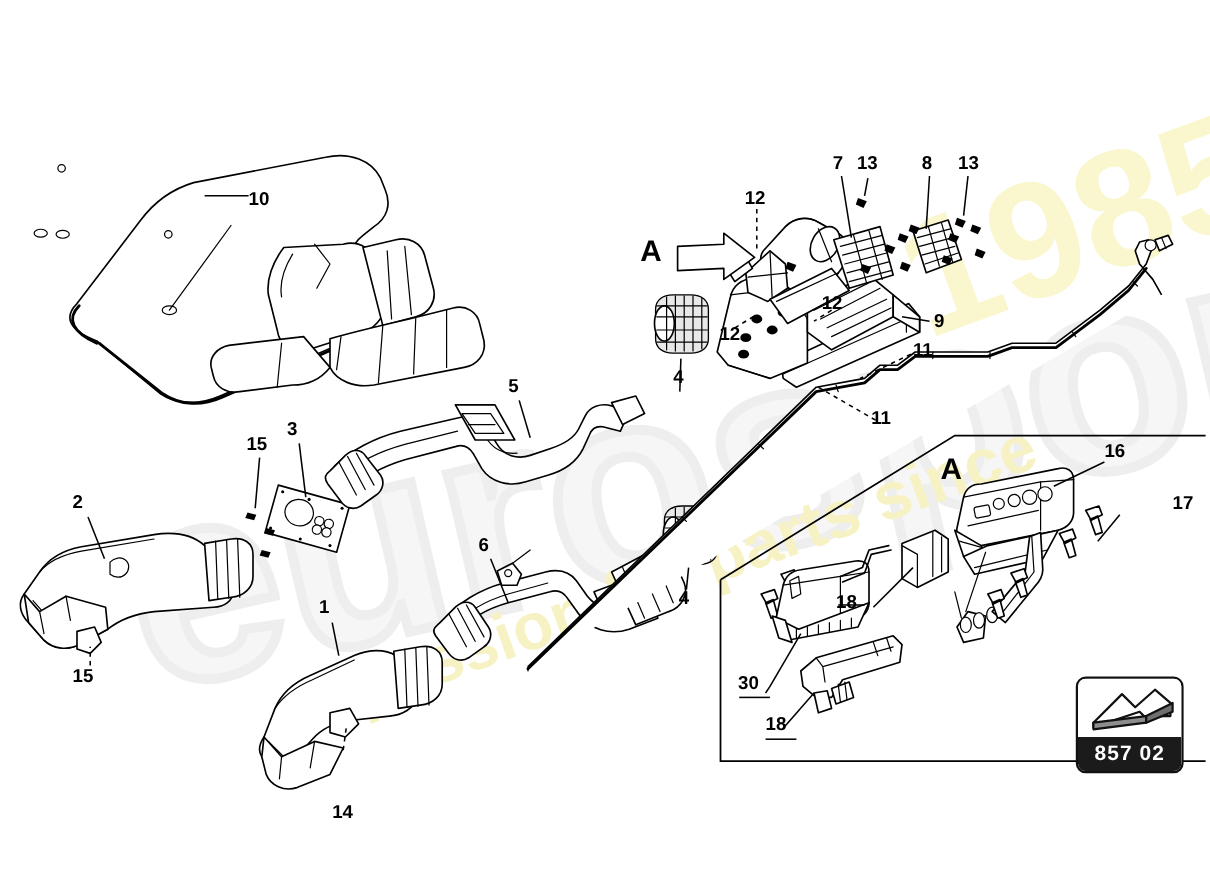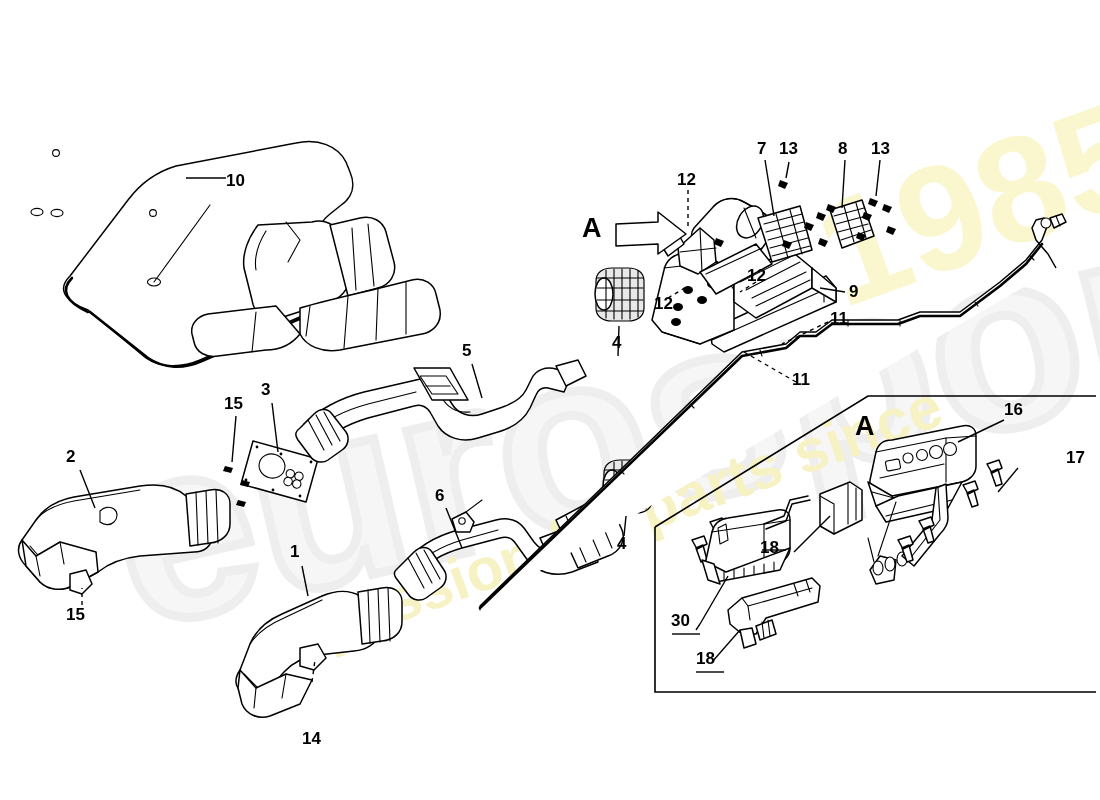--- a/index.html
+++ b/index.html
@@ -565,14 +565,24 @@
   <div class="callout" style="left:66px;  top:606px;">15</div>
   <div class="callout" style="left:1004px; top:401px;">16</div>
   <div class="callout" style="left:1018px; top:449px;margin-left:48px;">17</div>
   <div class="callout" style="left:760px; top:539px;">18</div>
   <div class="callout" style="left:696px; top:650px;">18</div>
   <div class="callout" style="left:671px; top:612px;">30</div>
 
   <div class="bigletter" style="left:582px; top:215px;">A</div>
   <div class="bigletter" style="left:855px; top:413px;">A</div>
 
+  <div id="badge">
+    <div class="pic">
+      <svg width="98" height="55" viewBox="0 0 98 55">
+        <path d="M14 40 L 40 14 L 52 26 L 70 10 L 84 22 L 84 34 L 60 34 L 56 30 L 14 44 Z" fill="#ffffff" stroke="#111" stroke-width="2" stroke-linejoin="round"></path>
+        <path d="M14 40 L 14 46 L 62 40 L 62 34 Z" fill="#8d8d8d" stroke="#111" stroke-width="2" stroke-linejoin="round"></path>
+        <path d="M62 40 L 86 30 L 86 22 L 62 34 Z" fill="#6f6f6f" stroke="#111" stroke-width="2" stroke-linejoin="round"></path>
+      </svg>
+    </div>
+    <div class="barnum">857 02</div>
+  </div>
 
 </div>
 
 </body></html>

